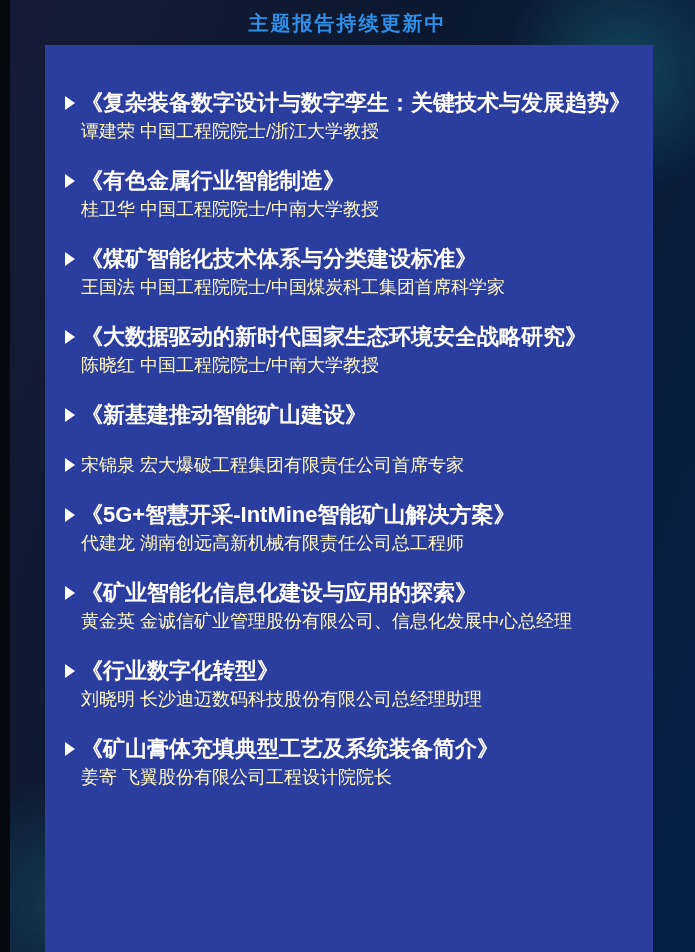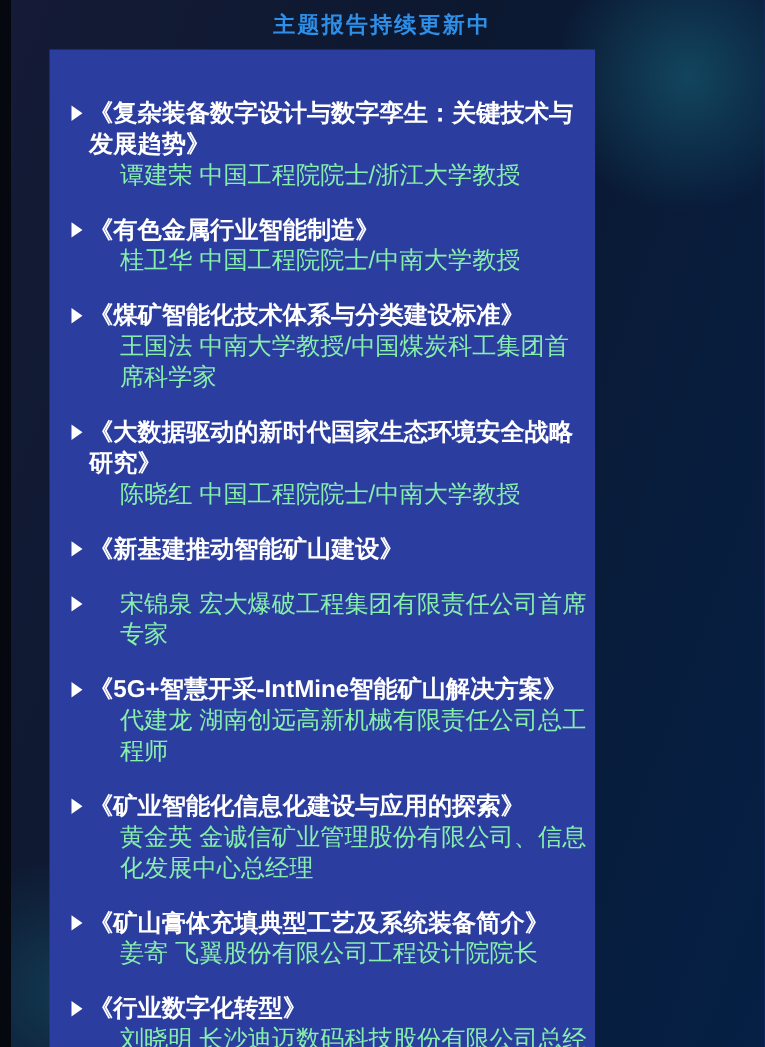--- a/index.html
+++ b/index.html
@@ -27,39 +27,39 @@
   }
   header.band{
     position:absolute;left:0;top:0;right:0;height:45px;
     display:flex;align-items:center;justify-content:center;z-index:2;
   }
   .band h1{
     margin:0;font-size:20px;font-weight:700;letter-spacing:2px;
     color:#2e8fe8;line-height:1;
   }
   main.panel{
-    position:absolute;left:45px;top:45px;width:496px;bottom:0;
+    position:absolute;left:45px;top:45px;width:608px;bottom:0;
     background:#2c3da0;z-index:2;
     box-sizing:border-box;
     padding:44px 6px 14px 20px;
   }
   .items{display:flex;flex-direction:column;gap:22px;}
   .item{display:flex;align-items:flex-start;}
   .bullet{
     flex:none;width:0;height:0;margin:7px 6px 0 0;
     border-left:10px solid #ffffff;
     border-top:7px solid transparent;
     border-bottom:7px solid transparent;
   }
   .item .text{flex:1;min-width:0;}
   .title{
     color:#ffffff;font-weight:700;font-size:22px;line-height:28px;
   }
   .speaker{
-    color:#86efac;font-weight:400;font-size:22px;line-height:28px;margin-left:28px;
+    color:#fef9c3;font-weight:400;font-size:18px;line-height:28px;
   }
 </style>
 </head>
 <body>
 
 <div class="stage">
   <div class="glow glow-tr"></div>
   <div class="glow glow-bl"></div>
   <div class="left-strip"></div>
 
@@ -83,21 +83,21 @@
         <div class="text">
           <div class="title">《有色金属行业智能制造》</div>
           <div class="speaker">桂卫华 中国工程院院士/中南大学教授</div>
         </div>
       </div>
 
       <div class="item">
         <span class="bullet"></span>
         <div class="text">
           <div class="title">《煤矿智能化技术体系与分类建设标准》</div>
-          <div class="speaker">王国法 中南大学教授/中国煤炭科工集团首席科学家</div>
+          <div class="speaker">王国法 中国工程院院士/中国煤炭科工集团首席科学家</div>
         </div>
       </div>
 
       <div class="item">
         <span class="bullet"></span>
         <div class="text">
           <div class="title">《大数据驱动的新时代国家生态环境安全战略研究》</div>
           <div class="speaker">陈晓红 中国工程院院士/中南大学教授</div>
         </div>
       </div>
@@ -128,28 +128,28 @@
         <span class="bullet"></span>
         <div class="text">
           <div class="title">《矿业智能化信息化建设与应用的探索》</div>
           <div class="speaker">黄金英 金诚信矿业管理股份有限公司、信息化发展中心总经理</div>
         </div>
       </div>
 
       <div class="item">
         <span class="bullet"></span>
         <div class="text">
-          <div class="title">《矿山膏体充填典型工艺及系统装备简介》</div>
-          <div class="speaker">姜寄 飞翼股份有限公司工程设计院院长</div>
+          <div class="title">《行业数字化转型》</div>
+          <div class="speaker">刘晓明 长沙迪迈数码科技股份有限公司总经理助理</div>
         </div>
       </div>
 
       <div class="item">
         <span class="bullet"></span>
         <div class="text">
-          <div class="title">《行业数字化转型》</div>
-          <div class="speaker">刘晓明 长沙迪迈数码科技股份有限公司总经理助理</div>
+          <div class="title">《矿山膏体充填典型工艺及系统装备简介》</div>
+          <div class="speaker">姜寄 飞翼股份有限公司工程设计院院长</div>
         </div>
       </div>
 
     </div>
   </main>
 </div>
 
 </body></html>

